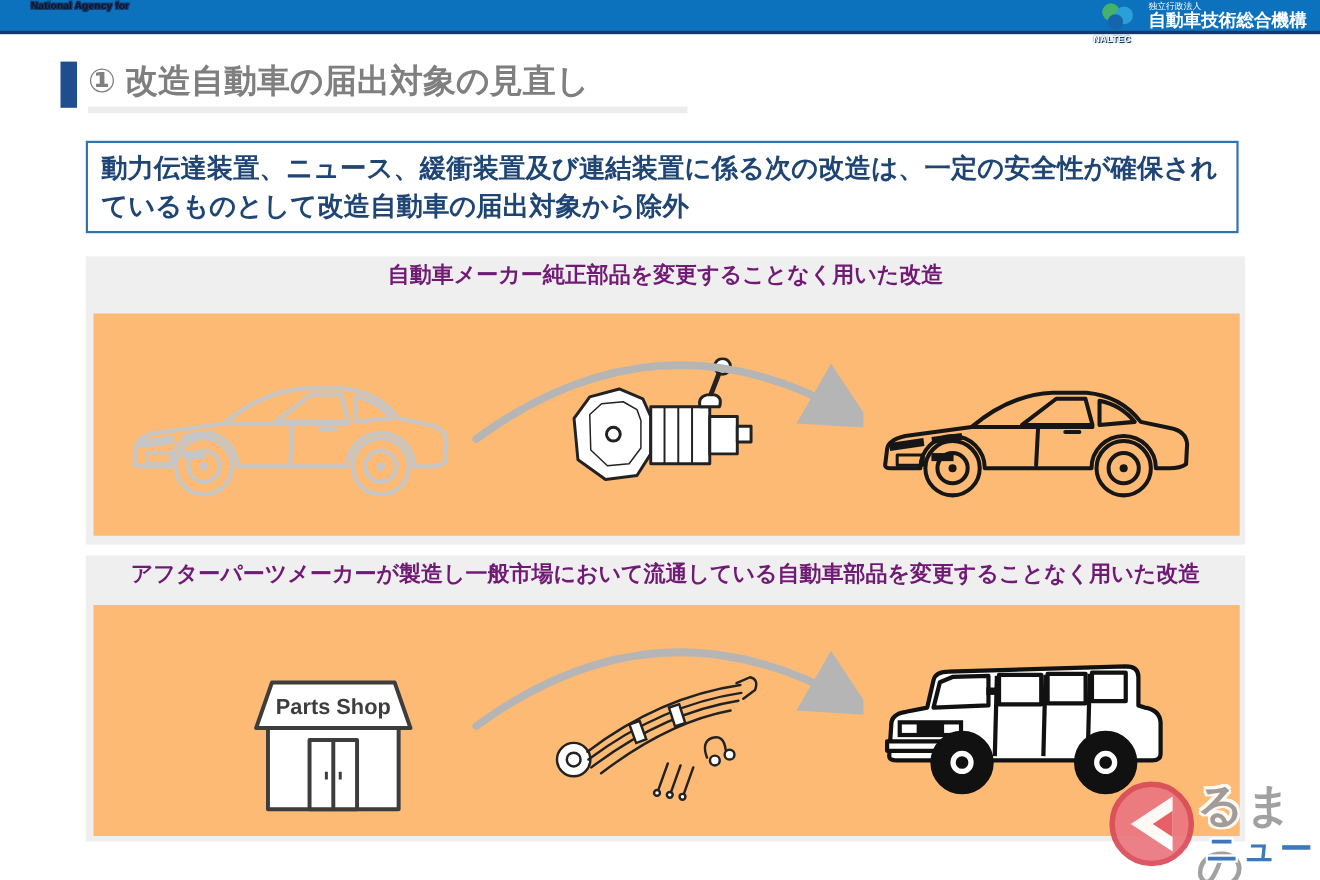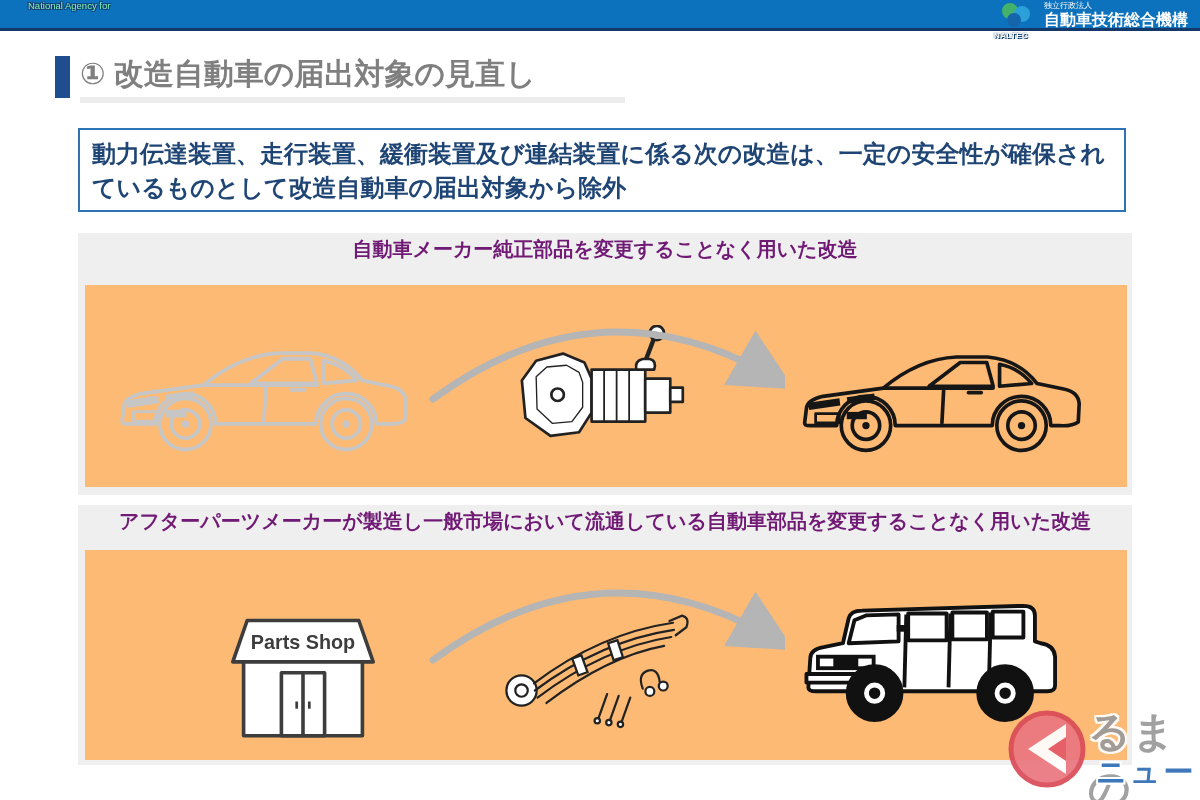--- a/index.html
+++ b/index.html
@@ -2,21 +2,21 @@
 <html><head>
 <meta charset="utf-8">
 <style>
   html,body{margin:0;padding:0;width:1200px;height:800px;overflow:hidden;
     background:#fff;font-family:"Liberation Sans","DejaVu Sans",sans-serif;}
   .stage{position:relative;width:1200px;height:800px;background:#fff;}
 
   
   .topbar{position:absolute;top:0;left:0;width:1200px;height:28px;
     background:#0d72bd;border-bottom:3px solid #15386b;}
-  .agency{position:absolute;left:28px;top:1px;color:#86efac;font-weight:normal;line-height:1.15;
+  .agency{position:absolute;left:28px;top:1px;color:#0f172a;font-weight:bold;line-height:1.15;
     text-shadow:-1px -1px 0 #15386b,1px -1px 0 #15386b,-1px 1px 0 #15386b,1px 1px 0 #15386b;}
   .agency .l1{font-size:9.5px;display:block;}
   .agency .l2{font-size:13.5px;display:block;letter-spacing:.2px;}
   .orgbox{position:absolute;right:12px;top:2px;display:flex;align-items:center;gap:6px;color:#fff;}
   .naltec{position:relative;width:44px;height:25px;}
   .naltec .c{position:absolute;border-radius:50%;}
   .naltec .c1{width:16px;height:16px;left:8px;top:0;background:#45b26b;}
   .naltec .c2{width:16px;height:16px;left:20px;top:3px;background:#2a9fd8;}
   .naltec .c3{width:14px;height:14px;left:13px;top:10px;background:#1565ad;}
   .naltec span{position:absolute;left:0;top:8px;font-size:8px;font-weight:bold;color:#fff;
@@ -159,21 +159,21 @@
         <span class="small">独立行政法人</span>
         <span class="big">自動車技術総合機構</span>
       </div>
     </div>
   </div>
 
   <div class="title-accent"></div>
   <div class="page-title">① 改造自動車の届出対象の見直し</div>
   <div class="title-underline"></div>
 
-  <div class="summary">動力伝達装置、走行装置、緩衝装置及び連結装置に係る次の改造は、一定の安全性が確保されているものとして改造自動車の届出対象から除外</div>
+  <div class="summary">動力伝達装置、ニュース、緩衝装置及び連結装置に係る次の改造は、一定の安全性が確保されているものとして改造自動車の届出対象から除外</div>
 
   <div class="panel panel1">
     <div class="panel-heading">自動車メーカー純正部品を変更することなく用いた改造</div>
     <div class="panel-inner">
       <svg class="ill car-faded" style="left:22px;top:40px" width="312" height="145" viewBox="0 0 330 150">
         <use href="#car-shape" xlink:href="#car-shape"></use>
       </svg>
       <svg class="ill" style="left:425px;top:40px" width="190" height="152" viewBox="0 0 210 170">
         <use href="#gearbox-shape" xlink:href="#gearbox-shape"></use>
       </svg>

